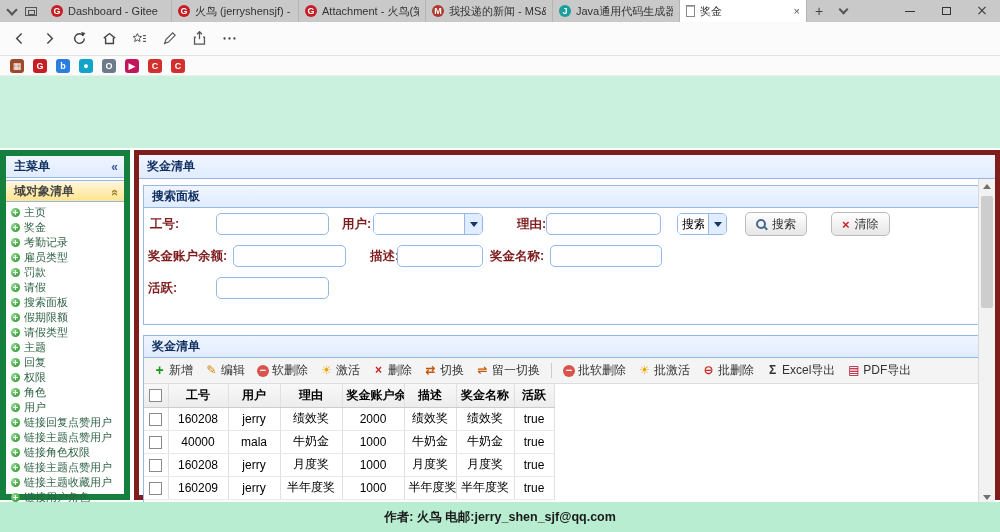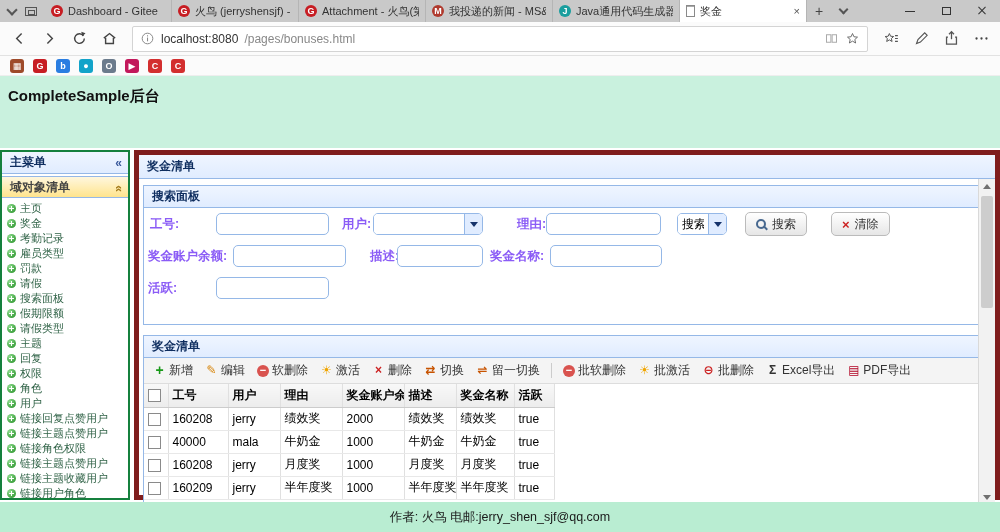--- a/index.html
+++ b/index.html
@@ -49,35 +49,35 @@
 
   
   .content{position:absolute;top:148px;left:0;right:0;height:354px;background:#fff}
 
   .panel-hd{height:22px;line-height:21px;padding:0 8px;font-size:12px;font-weight:bold;color:#0E2D5F;
     background:linear-gradient(#EFF5FF,#E0ECFF);border-bottom:1px solid #95B8E7;position:relative;white-space:nowrap}
   .hd-tool{position:absolute;right:6px;top:0;height:22px;display:flex;align-items:center;color:#39599c;font-size:12px}
   .hd-tool.collapse::before{content:"«";font-weight:bold}
   .hd-tool.acc::before{content:"«";font-weight:bold;color:#a67d1f;display:inline-block;transform:rotate(90deg)}
 
-  .sidebar{position:absolute;left:0;top:2px;width:130px;height:350px;border:2px solid #15803d;background:#fff}
+  .sidebar{position:absolute;left:0;top:2px;width:130px;height:350px;border:6px solid #15803d;background:#fff}
   .acc-hd{height:22px;line-height:21px;padding:0 8px;font-size:12px;font-weight:bold;color:#444;
     background:linear-gradient(#FFF7DE,#FFE48D);border-top:1px solid #95B8E7;border-bottom:1px solid #95B8E7;margin-top:2px;position:relative}
   #menu{list-style:none;padding:3px 0}
   #menu li{height:15px;display:flex;align-items:center;gap:4px;padding:0 5px;font-size:11px;color:#2f6246;white-space:nowrap;overflow:hidden}
   .tree-icon{width:9px;height:9px;min-width:9px;border-radius:50%;background:radial-gradient(circle at 30% 30%,#8fdd8f,#1f8a1f);position:relative}
   .tree-icon::before{content:"";position:absolute;left:2px;top:4px;width:5px;height:1px;background:#fff}
   .tree-icon::after{content:"";position:absolute;left:4px;top:2px;width:1px;height:5px;background:#fff}
 
   .main{position:absolute;left:134px;top:2px;right:0;height:350px;border:5px solid #7f1d1d;background:#fff}
   .main-hd{height:24px;line-height:23px}
 
   .search-panel{position:absolute;left:4px;top:30px;width:846px;height:140px;border:1px solid #95B8E7;background:#fff}
   .search-body{position:relative;height:116px}
-  .flabel{position:absolute;height:22px;line-height:22px;font-size:12.5px;font-weight:600;color:#8b5cf6;white-space:nowrap}
+  .flabel{position:absolute;height:22px;line-height:22px;font-size:12.5px;font-weight:600;color:#7f1d1d;white-space:nowrap}
   .tbx{position:absolute;height:22px;border:1px solid #95B8E7;border-radius:5px;font-size:12px;padding:0 4px;outline:none;background:#fff}
   .combo{position:absolute;height:22px;border:1px solid #95B8E7;border-radius:5px;background:#fff;display:flex;overflow:hidden}
   .combo input{flex:1;border:none;outline:none;font-size:12px;padding:0 4px;min-width:0;background:#fff}
   .combo .arrow{width:18px;background:#E0ECFF;border-left:1px solid #95B8E7;display:flex;align-items:center;justify-content:center}
   .combo .arrow::before{content:"";width:0;height:0;border-left:4px solid transparent;border-right:4px solid transparent;border-top:5px solid #16336b}
   .ez-btn{position:absolute;height:24px;display:flex;align-items:center;gap:5px;padding:0 10px;border:1px solid #bbb;border-radius:5px;
     background:linear-gradient(#ffffff,#e6e6e6);font-size:12px;color:#333;white-space:nowrap}
   .mag{width:11px;height:11px;position:relative;display:inline-block}
   .mag::before{content:"";position:absolute;left:0;top:0;width:6px;height:6px;border:2px solid #47688f;border-radius:50%}
   .mag::after{content:"";position:absolute;left:7px;top:8px;width:5px;height:2px;background:#47688f;transform:rotate(45deg)}
@@ -91,34 +91,34 @@
   .add-icon{color:#189918;font-size:14px}
   .edit-icon{color:#d68000}
   .soft-delete-icon,.batch-soft-delete-icon{color:#fff;background:#d9534f;border-radius:50%;width:12px;height:12px;min-width:12px;line-height:11px;font-size:11px}
   .activate-icon,.batch-activate-icon{color:#f0a500}
   .delete-icon,.batch-delete-icon{color:#cc2222}
   .toggle-icon,.toggle-one-icon{color:#c75300}
   .excel-export-icon{color:#333;font-weight:bold}
   .pdf-export-icon{color:#b00020}
 
   table.grid{border-collapse:collapse;table-layout:fixed;width:410px;font-size:12px}
-  table.grid th,table.grid td{border-right:1px solid #e0e0e0;border-bottom:1px solid #e8e8e8;height:23px;padding:0 4px;white-space:nowrap;overflow:hidden;text-align:left}
+  table.grid th,table.grid td{border-right:1px solid #e0e0e0;border-bottom:1px solid #e8e8e8;height:23px;padding:0 4px;white-space:nowrap;overflow:hidden;text-align:center}
   table.grid thead th{background:linear-gradient(#f8f8f8,#ececec);border-bottom:1px solid #ccc;font-weight:600}
   td.c,th.c{text-align:center;padding:0}
   .cb{width:13px;height:13px;border:1px solid #8a8a8a;background:#fff;display:inline-block;vertical-align:middle}
 
   .vscroll{position:absolute;right:0;top:24px;width:17px;height:326px;background:#f2f2f2;border-left:1px solid #d9d9d9}
   .sc-up,.sc-down{position:absolute;left:0;width:16px;height:15px;display:flex;align-items:center;justify-content:center}
   .sc-up{top:0}.sc-down{bottom:0}
   .sc-up::before{content:"";border-left:4px solid transparent;border-right:4px solid transparent;border-bottom:5px solid #707070}
   .sc-down::before{content:"";border-left:4px solid transparent;border-right:4px solid transparent;border-top:5px solid #707070}
   .sc-thumb{position:absolute;left:2px;top:17px;width:12px;height:112px;background:#cdcdcd;border-radius:2px}
 
   .footer{position:absolute;top:502px;left:0;right:0;height:30px;background:#b9edd2;display:flex;align-items:center;justify-content:center;
-    font-size:12.5px;font-weight:400;color:#1a1a1a}
+    font-size:12.5px;font-weight:700;color:#1a1a1a}
 </style>
 </head>
 <body>
 
 <div class="screen">
 
   <div class="tabbar">
     <div class="corner">
       <span class="ico-tabpreview"></span>
       <span class="ico-setaside"></span>
@@ -180,37 +180,20 @@
     <div class="nav-btn">
       <svg viewBox="0 0 24 24">
           <path d="M17.6 8.2 A6.8 6.8 0 1 0 18.8 12" fill="none" stroke="#444" stroke-width="2"></path>
           <polygon points="14.5,2.5 20.5,4.5 16,8.8" fill="#444"></polygon>
         </svg>
     </div>
     <div class="nav-btn">
       <svg viewBox="0 0 24 24">
           <path d="M4 11.5 L12 5 L20 11.5" fill="none" stroke="#444" stroke-width="2"></path>
           <path d="M6.5 11 V19 H17.5 V11" fill="none" stroke="#444" stroke-width="2"></path>
-        </svg>
-    </div>
-    <div class="addr">
-      <svg viewBox="0 0 24 24">
-          <circle cx="12" cy="12" r="8.5" fill="none" stroke="#8a8a8a" stroke-width="1.6"></circle>
-          <rect x="11.2" y="10.5" width="1.7" height="6" fill="#8a8a8a"></rect>
-          <rect x="11.2" y="6.8" width="1.7" height="1.9" fill="#8a8a8a"></rect>
-        </svg>
-      <span class="url-host">localhost:8080</span>
-        <span class="url-path">/pages/bonuses.html</span>
-      <span class="addr-spacer"></span>
-      <svg viewBox="0 0 24 24">
-          <rect x="4" y="6" width="7" height="12" fill="none" stroke="#aaa" stroke-width="1.6"></rect>
-          <rect x="13" y="6" width="7" height="12" fill="none" stroke="#aaa" stroke-width="1.6"></rect>
-        </svg>
-      <svg viewBox="0 0 24 24">
-          <path d="M12 4 L14.3 9.2 L20 9.8 L15.7 13.6 L17 19.2 L12 16.2 L7 19.2 L8.3 13.6 L4 9.8 L9.7 9.2 Z" fill="none" stroke="#666" stroke-width="1.5"></path>
         </svg>
     </div>
     <div class="nav-btn">
       <svg viewBox="0 0 24 24">
           <path d="M9 5 L10.7 8.8 L15 9.2 L11.8 12 L12.8 16.2 L9 14 L5.2 16.2 L6.2 12 L3 9.2 L7.3 8.8 Z" fill="none" stroke="#555" stroke-width="1.4"></path>
           <path d="M17 8 h4 M17 12 h4 M17 16 h4" stroke="#555" stroke-width="1.6"></path>
         </svg>
     </div>
     <div class="nav-btn">
       <svg viewBox="0 0 24 24">
@@ -238,21 +221,20 @@
       <span class="bm" style="background: rgb(199, 29, 35);">G</span>
       <span class="bm" style="background: rgb(42, 125, 225);">b</span>
       <span class="bm" style="background: rgb(18, 163, 201);">●</span>
       <span class="bm" style="background: rgb(107, 123, 140);">O</span>
       <span class="bm" style="background: rgb(194, 24, 91);">▶</span>
       <span class="bm" style="background: rgb(211, 47, 47);">C</span>
       <span class="bm" style="background: rgb(211, 47, 47);">C</span>
     </div>
 
   <div class="pageheader">
-    <div class="page-title">CompleteSample后台</div>
   </div>
 
   <div class="content">
 
     <div class="sidebar">
       <div class="panel-hd">
         <span>主菜单</span>
         <span class="hd-tool collapse"></span>
       </div>
       <div class="acc-hd">

